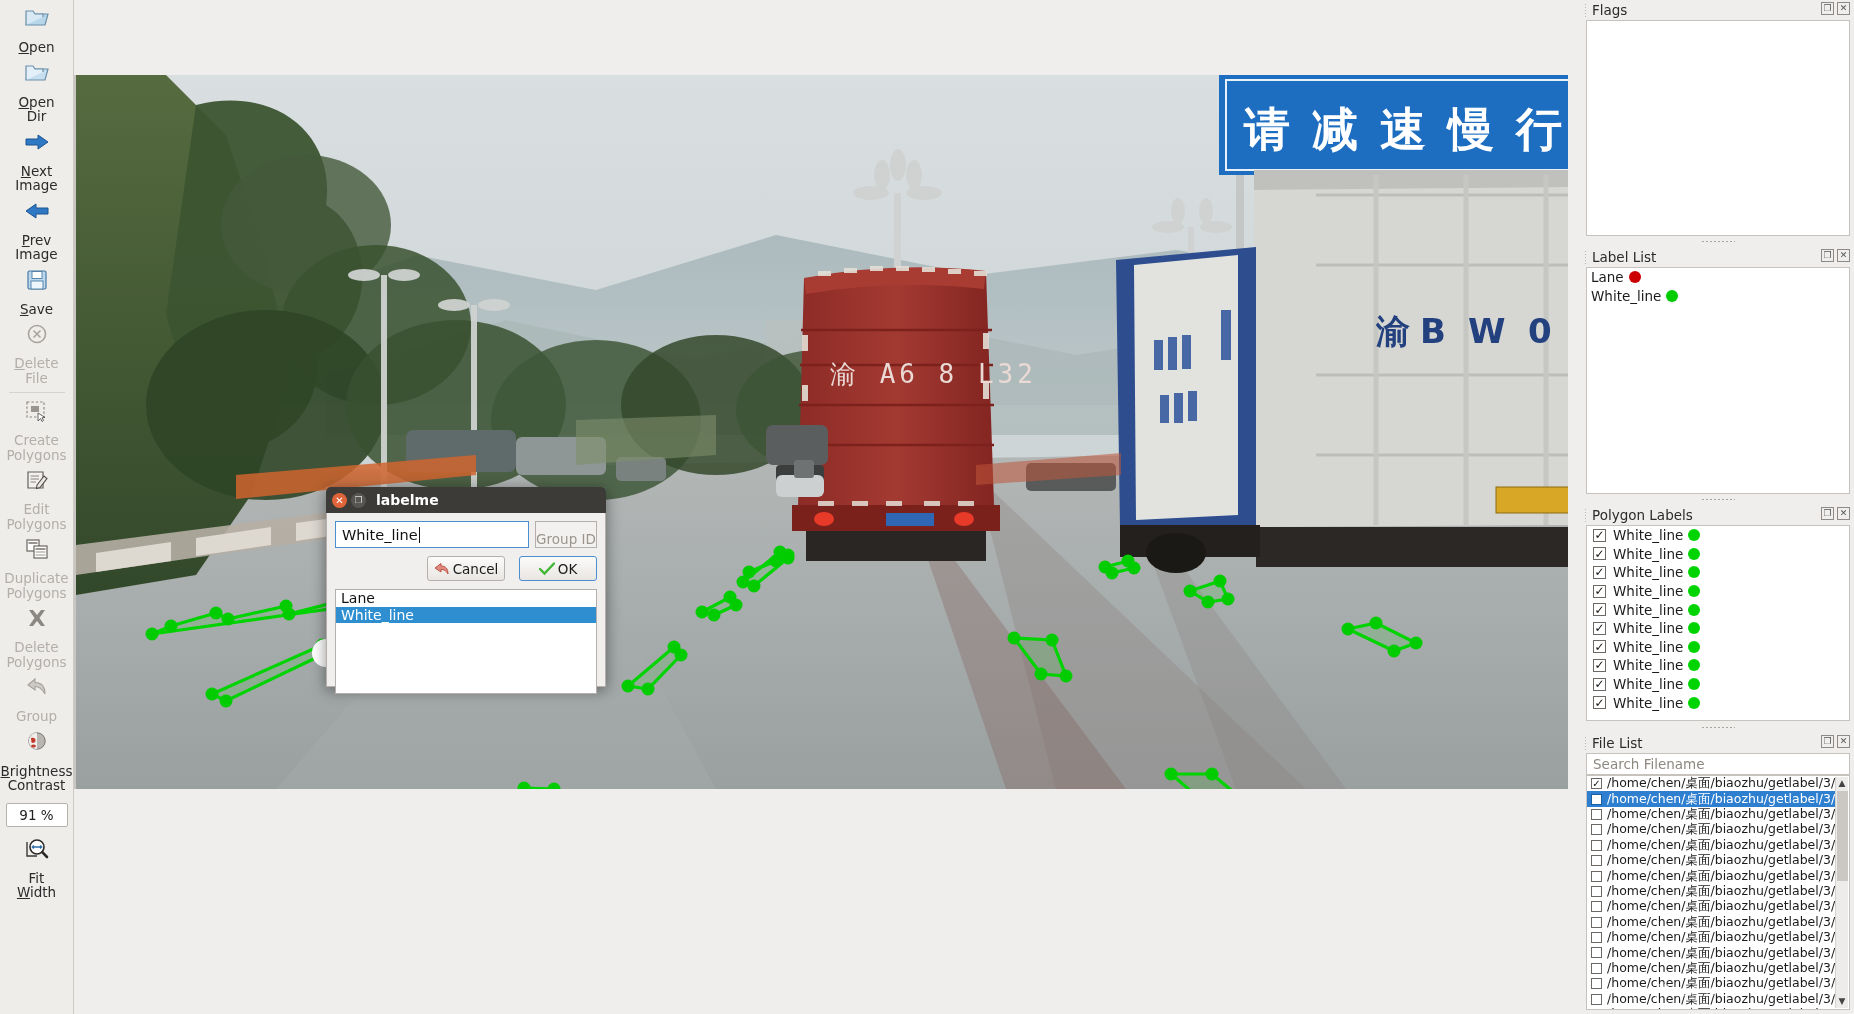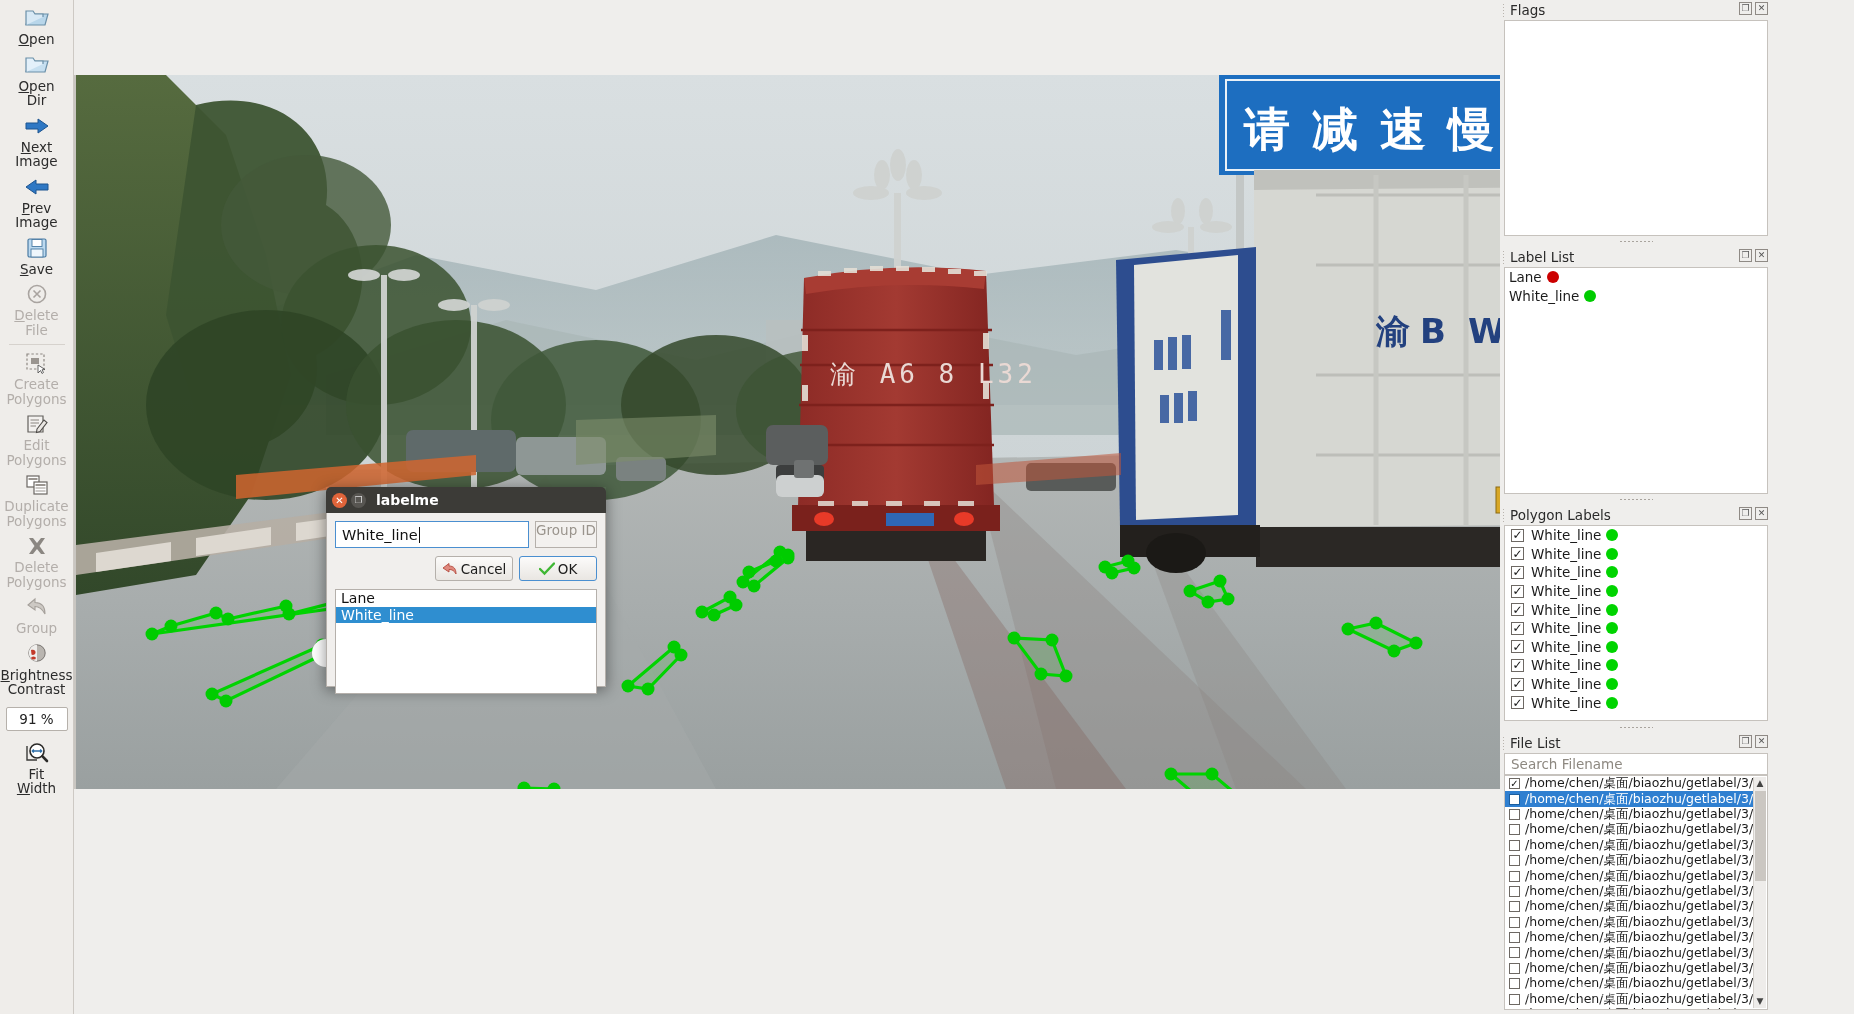--- a/index.html
+++ b/index.html
@@ -19,21 +19,21 @@
     display: flex; flex-direction: column; align-items: center;
     padding-top: 2px;
   }
   .tool {
     width: 74px; display: flex; flex-direction: column; align-items: center;
     padding: 3px 0 2px 0; cursor: default;
   }
   .tool .ticon { height: 26px; display: flex; align-items: center; justify-content: center; }
   .tool .tlabel {
     font-size: 13.5px; line-height: 14.5px; color: #2b2b2b;
-    text-align: center; margin-top: 1px;
+    text-align: center; margin-top: 9px;
   }
   .tool.disabled .tlabel { color: #b3aeaa; }
   .tool .tlabel u { text-decoration: underline; }
   .sep { width: 56px; height: 1px; background: #d6d2cd; margin: 5px 0 2px 0; }
   #zoombox {
     width: 62px; height: 24px; background: #ffffff;
     border: 1px solid #b6b1ab; border-radius: 2px;
     display: flex; align-items: center; justify-content: center;
     font-size: 13.5px; color: #222; margin: 8px 0 6px 0;
   }
@@ -45,21 +45,21 @@
   }
   #photo {
     position: absolute; left: 0px; top: 75px; width: 1494px; height: 714px;
     overflow: hidden;
     border-left: 2px solid #c9c6c1;
   }
   #photo svg { position: absolute; left: 0; top: 0; }
 
   
   #dock {
-    position: absolute; left: 1500px; top: 0; width: 272px; height: 1014px;
+    position: absolute; left: 1582px; top: 0; width: 272px; height: 1014px;
     background: #efeeec;
   }
   .panel { position: absolute; left: 0; width: 272px; }
   .panel-title {
     height: 20px; display: flex; align-items: center;
     padding-left: 10px; font-size: 13.5px; color: #2a2a2a;
     background: #efeeec; position: relative;
   }
   .panel-title .grip {
     position: absolute; left: 2px; top: 3px; width: 4px; height: 14px;
@@ -134,24 +134,24 @@
   #dlg-body { background: #f1efed; border: 1px solid #b5b0ab; border-top: none; height: 174px; padding: 8px; }
   .dlg-row1 { display: flex; gap: 6px; }
   #labelinput {
     flex: 1; height: 27px; border: 1px solid #4a8fd0; background: #fff;
     display: flex; align-items: center; padding-left: 6px;
     font-size: 14.5px; color: #111;
   }
   #labelinput .caret { width: 1px; height: 16px; background: #111; margin-left: 1px; }
   #groupid {
     width: 62px; height: 27px; border: 1px solid #b5b0ab; background: #f3f1ef;
-    display: flex; align-items: flex-start; justify-content: center;
+    display: flex; align-items: flex-end; justify-content: center;
     font-size: 13.5px; color: #9a948d;
   }
-  .dlg-row2 { display: flex; justify-content: flex-end; gap: 6px; margin-top: 8px; }
+  .dlg-row2 { display: flex; justify-content: flex-end; gap: 14px; margin-top: 8px; }
   .dbtn {
     height: 25px; min-width: 78px; border: 1px solid #b5b0ab; border-radius: 3px;
     background: linear-gradient(#fcfbfa, #e9e6e2);
     display: flex; align-items: center; justify-content: center; gap: 3px;
     font-size: 13.5px; color: #1b1b1b;
   }
   .dbtn.primary { border-color: #4a8fd0; }
   #labellist {
     margin-top: 8px; background: #fff; border: 1px solid #b5b0ab; height: 105px;
     overflow: hidden;

